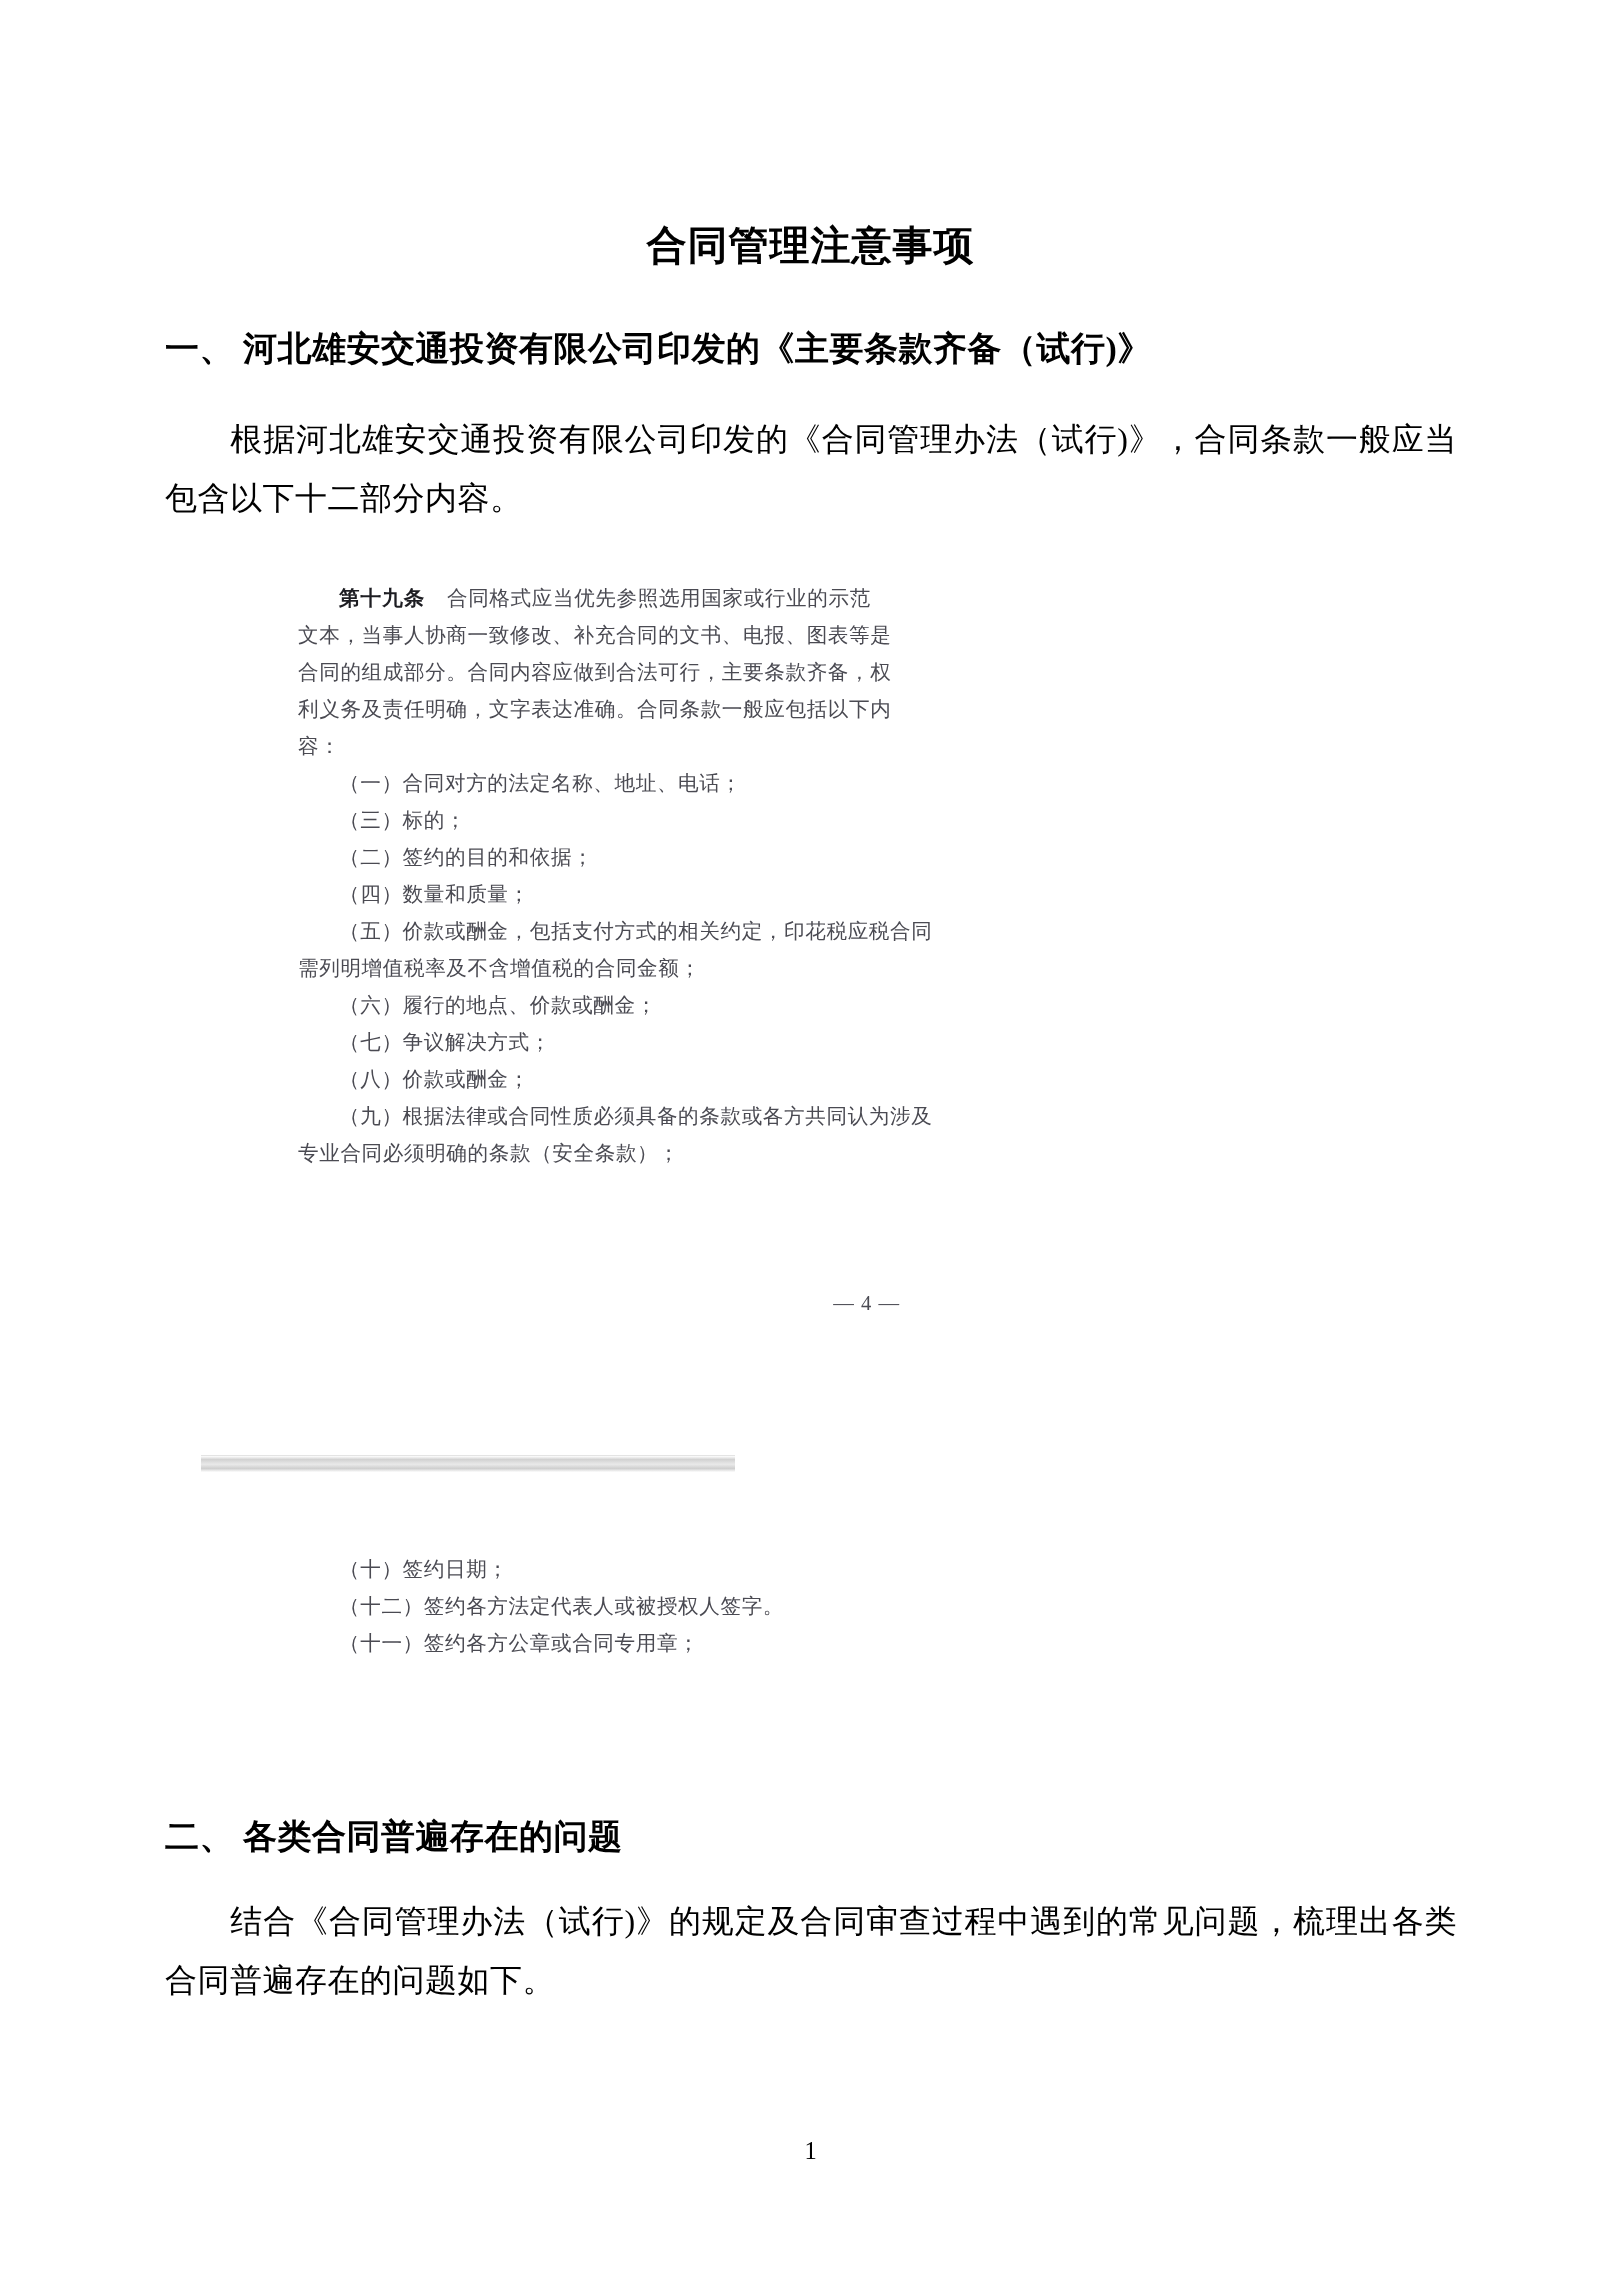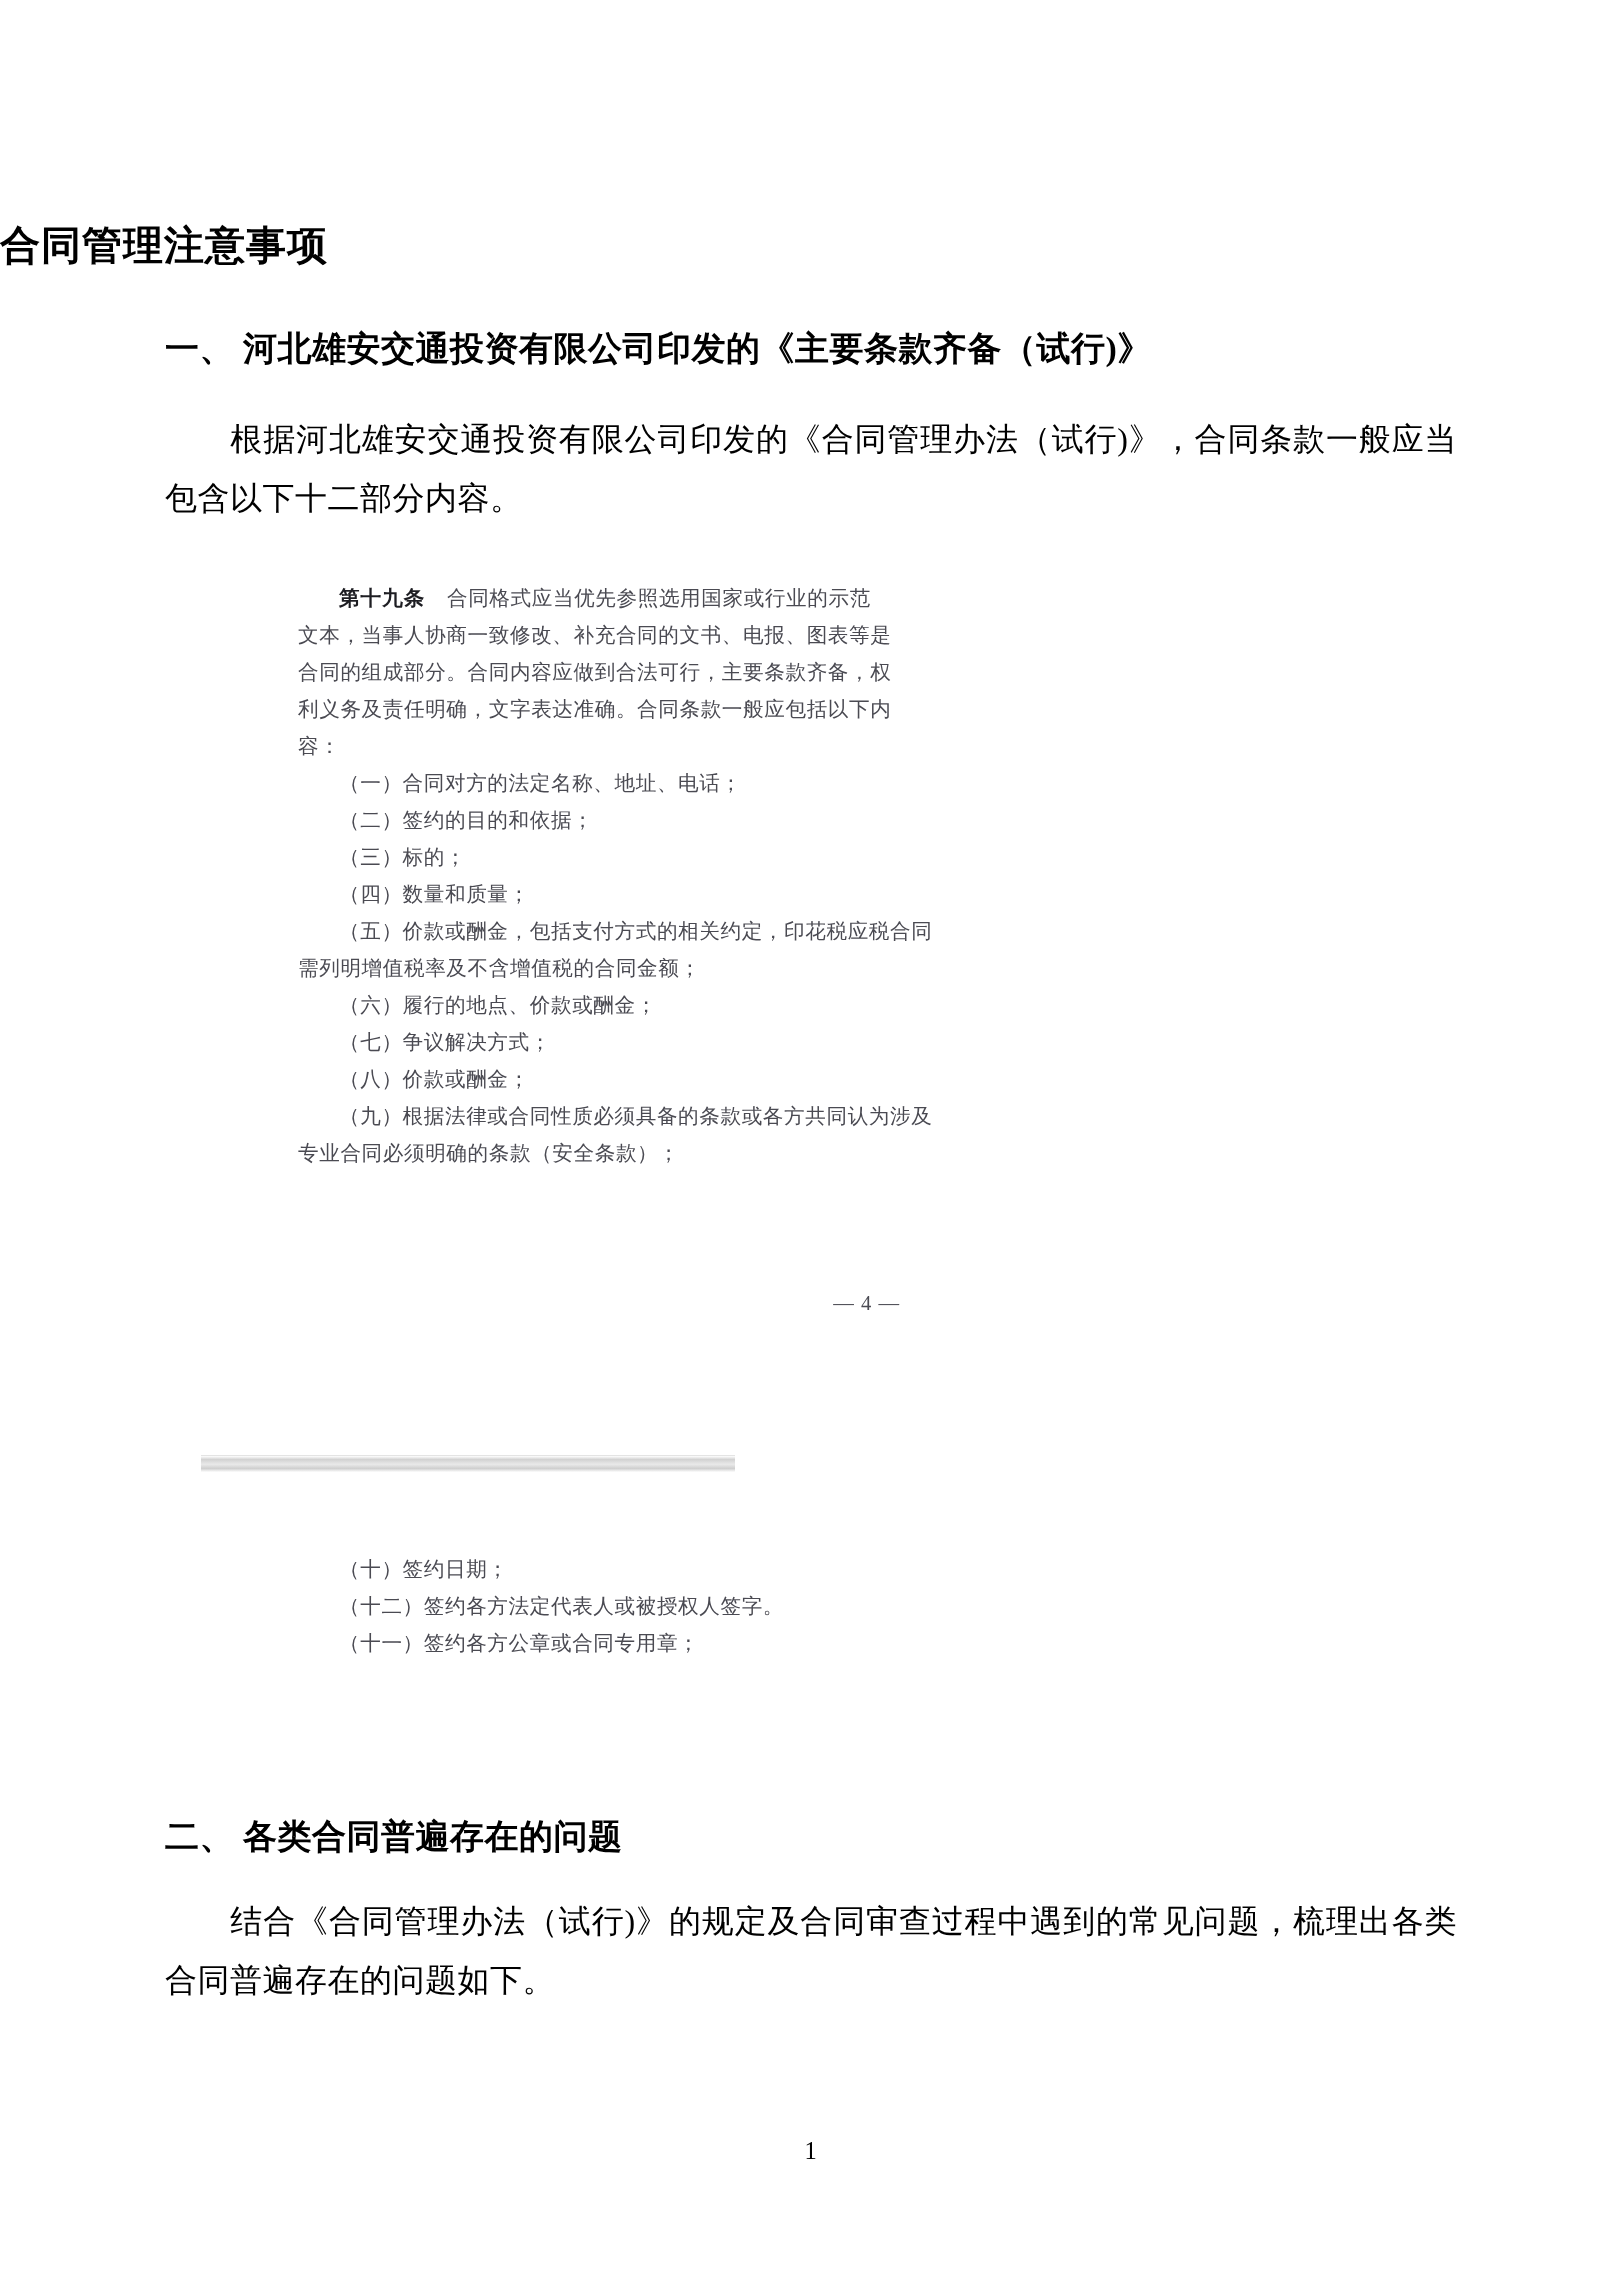--- a/index.html
+++ b/index.html
@@ -20,20 +20,21 @@
     overflow: hidden;
     box-sizing: border-box;
   }
 
   
   .doc-title {
     position: absolute;
     top: 218px;
     left: 0;
     width: 100%;
+    text-align: center;
     font-size: 40px;
     font-weight: 700;
     letter-spacing: 1px;
     color: #000;
     font-family: Liberation Serif, serif;
   }
 
   
   .section-heading {
     position: absolute;
@@ -143,22 +144,22 @@
   <div class="excerpt excerpt-top">
 
     <div class="ex-line"><span class="lead-indent"></span><span class="clause-no">第十九条</span><span class="clause-gap"></span><span>合同格式应当优先参照选用国家或行业的示范</span></div>
 
     <div class="ex-line"><span>文本，当事人协商一致修改、补充合同的文书、电报、图表等是</span></div>
     <div class="ex-line"><span>合同的组成部分。合同内容应做到合法可行，主要条款齐备，权</span></div>
     <div class="ex-line"><span>利义务及责任明确，文字表达准确。合同条款一般应包括以下内</span></div>
     <div class="ex-line"><span>容：</span></div>
 
     <div class="ex-line"><span class="item-indent"></span><span>（一）合同对方的法定名称、地址、电话；</span></div>
+    <div class="ex-line"><span class="item-indent"></span><span>（三）标的；</span></div>
     <div class="ex-line"><span class="item-indent"></span><span>（二）签约的目的和依据；</span></div>
-    <div class="ex-line"><span class="item-indent"></span><span>（三）标的；</span></div>
     <div class="ex-line"><span class="item-indent"></span><span>（四）数量和质量；</span></div>
     <div class="ex-line wrap"><span class="item-indent"></span><span>（五）价款或酬金，包括支付方式的相关约定，印花税应税合同需列明增值税率及不含增值税的合同金额；</span></div>
     <div class="ex-line"><span class="item-indent"></span><span>（六）履行的地点、价款或酬金；</span></div>
     <div class="ex-line"><span class="item-indent"></span><span>（七）争议解决方式；</span></div>
     <div class="ex-line"><span class="item-indent"></span><span>（八）价款或酬金；</span></div>
     <div class="ex-line wrap"><span class="item-indent"></span><span>（九）根据法律或合同性质必须具备的条款或各方共同认为涉及专业合同必须明确的条款（安全条款）；</span></div>
   </div>
 
   <div class="excerpt-pageno">— 4 —</div>
 

